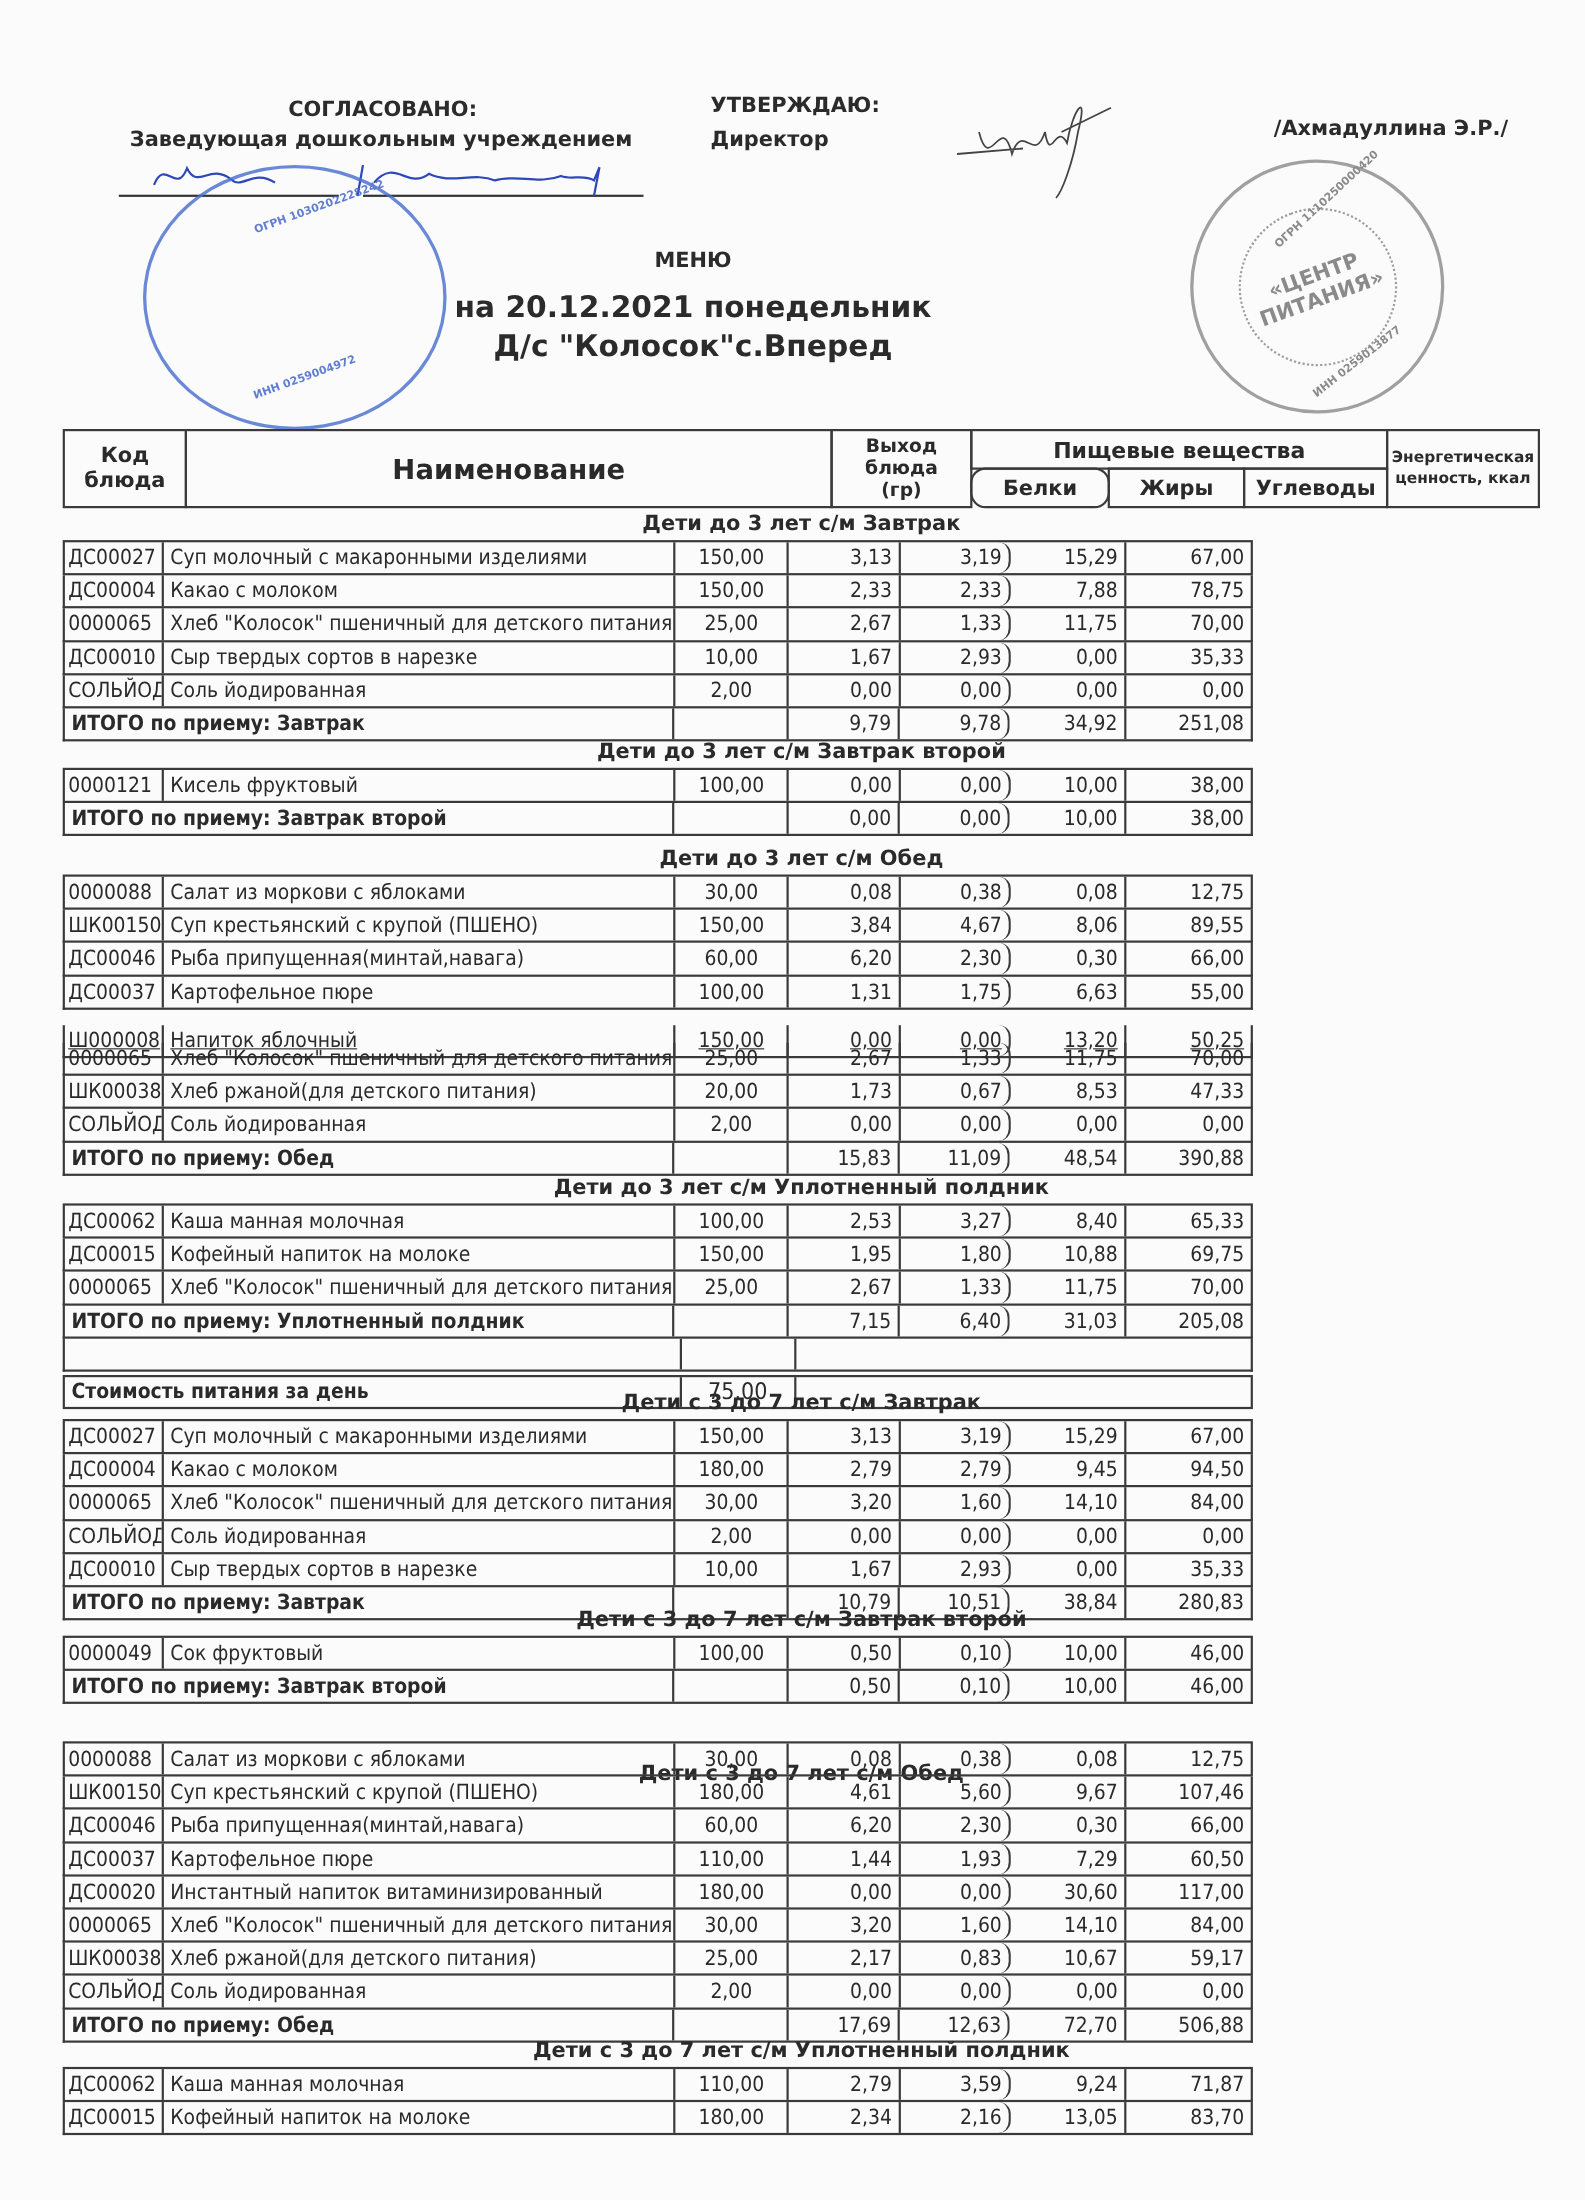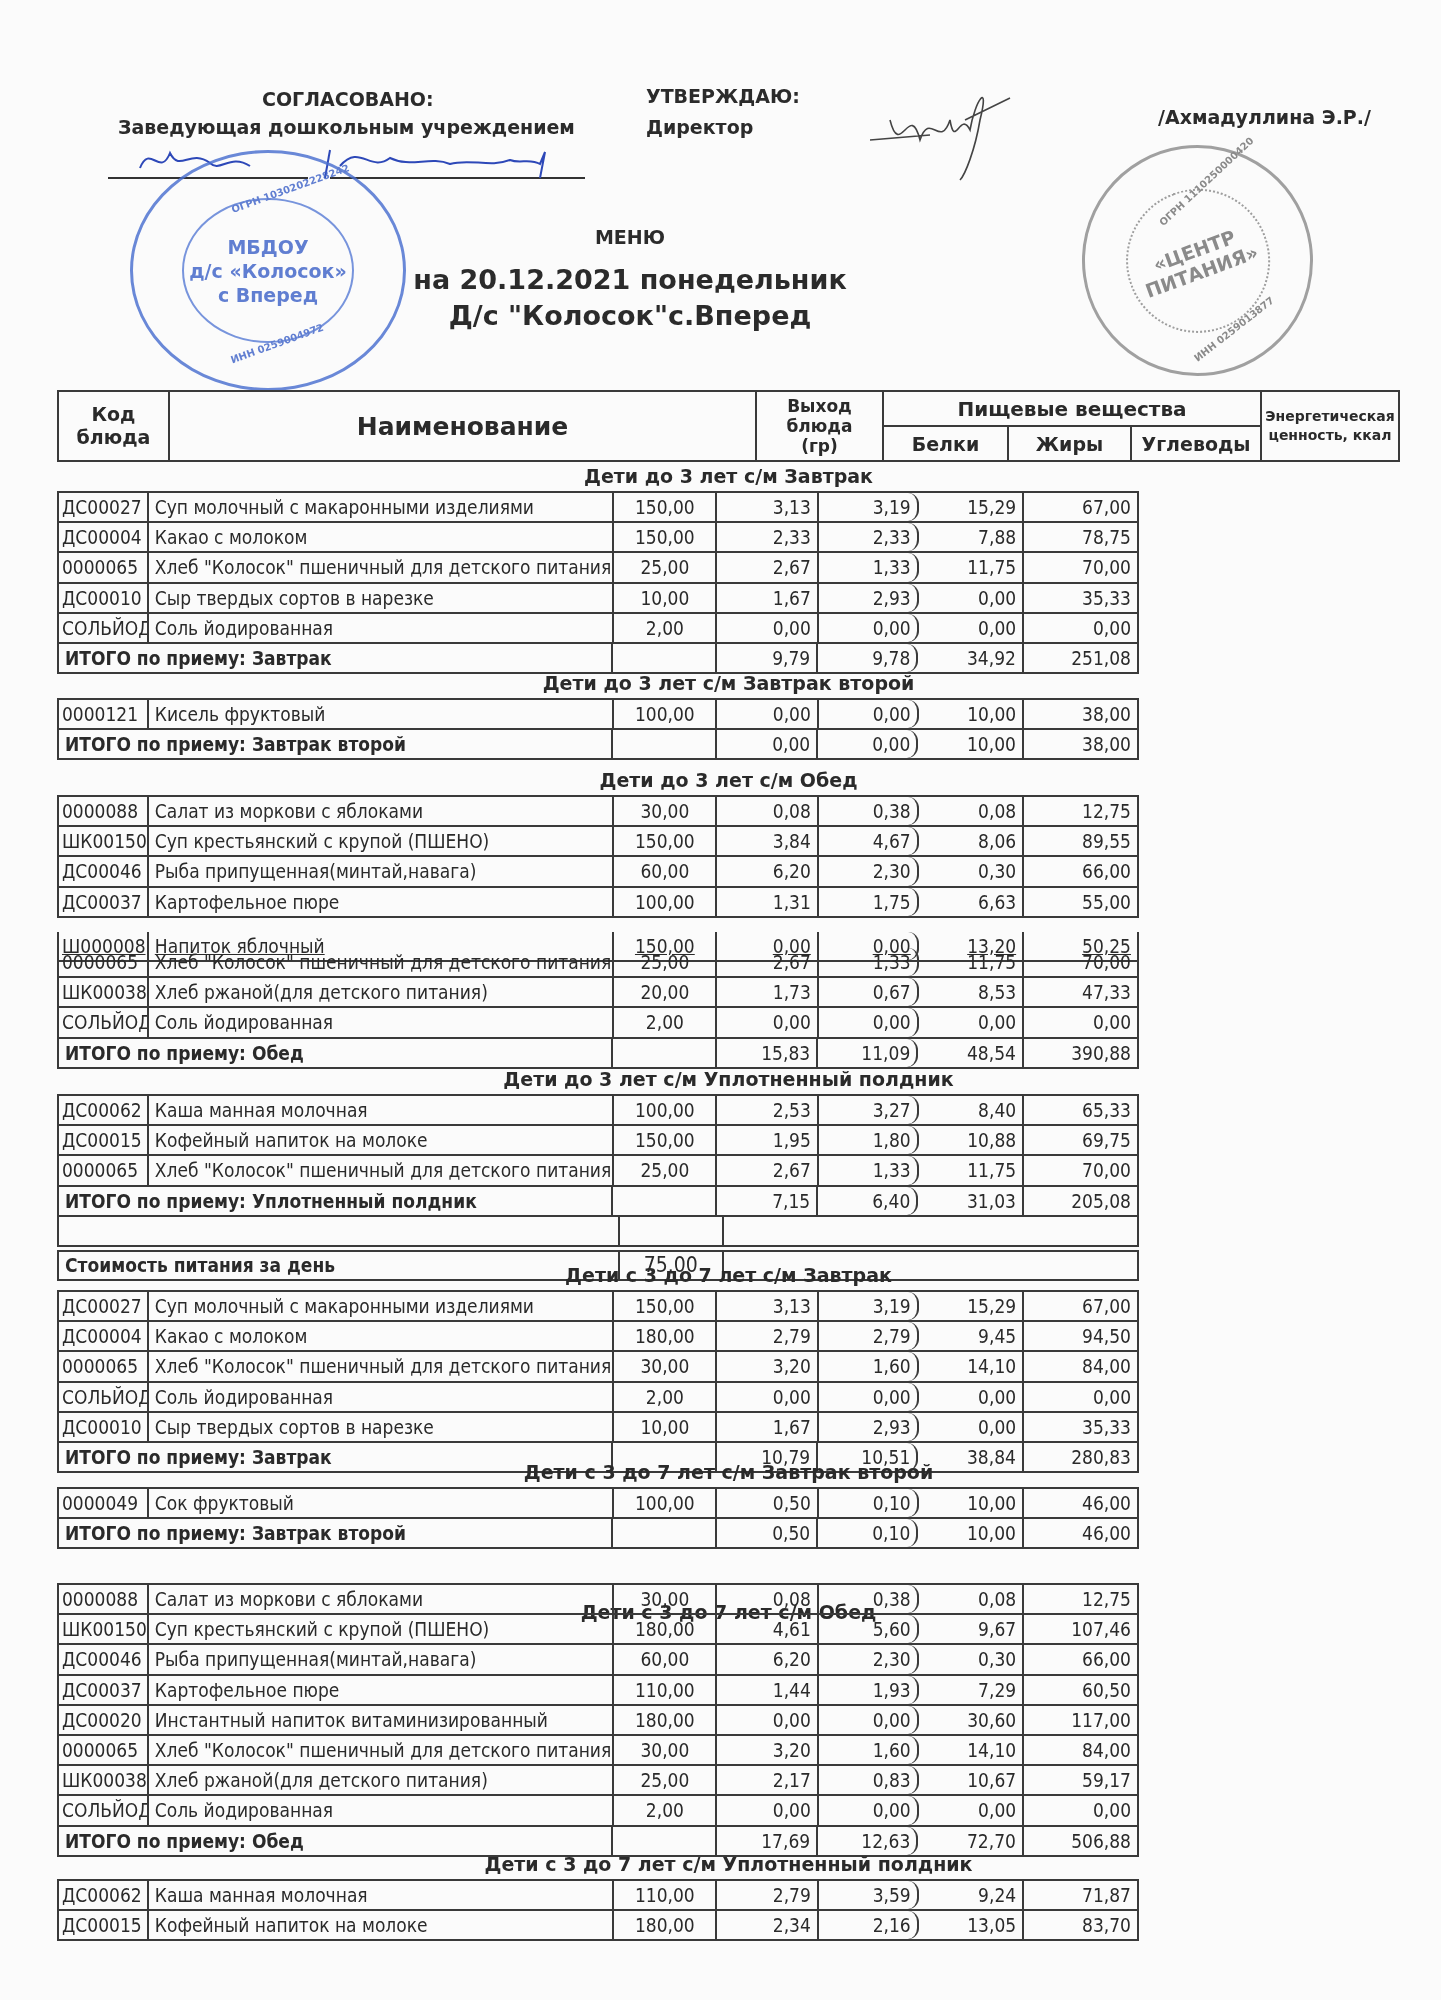--- a/index.html
+++ b/index.html
@@ -93,25 +93,20 @@
 </svg>
 
 <div class="abs hdr-text" style="left:646px;top:85px;">УТВЕРЖДАЮ:</div>
 <div class="abs hdr-text" style="left:646px;top:116px;">Директор</div>
 <svg class="abs" style="left:860px;top:80px;" width="160" height="110">
   <path d="M10 60 L 70 55 M 30 40 C 40 80, 50 20, 60 60 C 70 30, 80 70, 90 40 C 95 70, 100 30, 110 50 C 115 20, 130 0, 120 40 C 115 70, 105 95, 100 100 M 105 40 L 150 18" stroke="#444" stroke-width="1.6" fill="none"></path>
 </svg>
 <div class="abs hdr-text" style="left:1158px;top:106px;">/Ахмадуллина Э.Р./</div>
 
 <div class="stamp-blue" style="left:130px;top:150px;width:270px;height:235px;">
-  <div class="inner" style="width:62%;height:60%;">
-    <span>МБДОУ</span>
-    <span>д/с «Колосок»</span>
-    <span>с  Вперед</span>
-  </div>
   <span class="stamp-ring-text" style="left:95px;top:30px;transform:rotate(-20deg);">ОГРН 1030202228242</span>
   <span class="stamp-ring-text" style="left:95px;top:185px;transform:rotate(-20deg);">ИНН 0259004972</span>
 </div>
 
 <div class="stamp-gray" style="left:1082px;top:145px;width:225px;height:225px;transform:rotate(-8deg);">
   <div class="inner">
     <span>«ЦЕНТР</span>
     <span>ПИТАНИЯ»</span>
   </div>
   <span class="stamp-ring-text" style="left:70px;top:30px;transform:rotate(-35deg);">ОГРН 1110250000420</span>
@@ -119,21 +114,21 @@
 </div>
 
 <div class="abs title" style="left:430px;top:226px;width:400px;font-size:19px;">МЕНЮ</div>
 <div class="abs title" style="left:380px;top:264px;width:500px;font-size:27px;">на 20.12.2021  понедельник</div>
 <div class="abs title" style="left:380px;top:300px;width:500px;font-size:27px;">Д/с "Колосок"с.Вперед</div>
 
 <div class="th" style="left:57px;top:390px;width:113px;height:72px;font-size:19px;line-height:23px;">Код блюда</div>
 <div class="th" style="left:168px;top:390px;width:589px;height:72px;font-size:25px;">Наименование</div>
 <div class="th" style="left:755px;top:390px;width:129px;height:72px;font-size:17px;line-height:20px;padding:0 20px;">Выход блюда (гр)</div>
 <div class="th" style="left:882px;top:390px;width:380px;height:37px;font-size:20px;">Пищевые вещества</div>
-<div class="th" style="left:882px;top:425px;width:127px;height:37px;font-size:19px;">Белки</div>
+<div class="th" style="left:882px;top:425px;width:127px;height:37px;font-size:19px;border-radius:14px;">Белки</div>
 <div class="th" style="left:1007px;top:425px;width:125px;height:37px;font-size:19px;">Жиры</div>
 <div class="th" style="left:1130px;top:425px;width:132px;height:37px;font-size:19px;">Углеводы</div>
 <div class="th" style="left:1260px;top:390px;width:140px;height:72px;font-size:14px;line-height:19px;padding:0 6px;">Энергетическая ценность, ккал</div>
 
 <div class="tbl" id="menu-table" style="top:0;">
     <div class="section-title" style="top: 462px;">Дети до 3 лет с/м Завтрак</div>
     <div class="row bordered first" style="top: 491px; height: 32.2px;">
       <div class="cell c-code">ДС00027</div>
       <div class="cell c-name">Суп молочный с макаронными изделиями</div>
       <div class="cell c-out">150,00</div>

